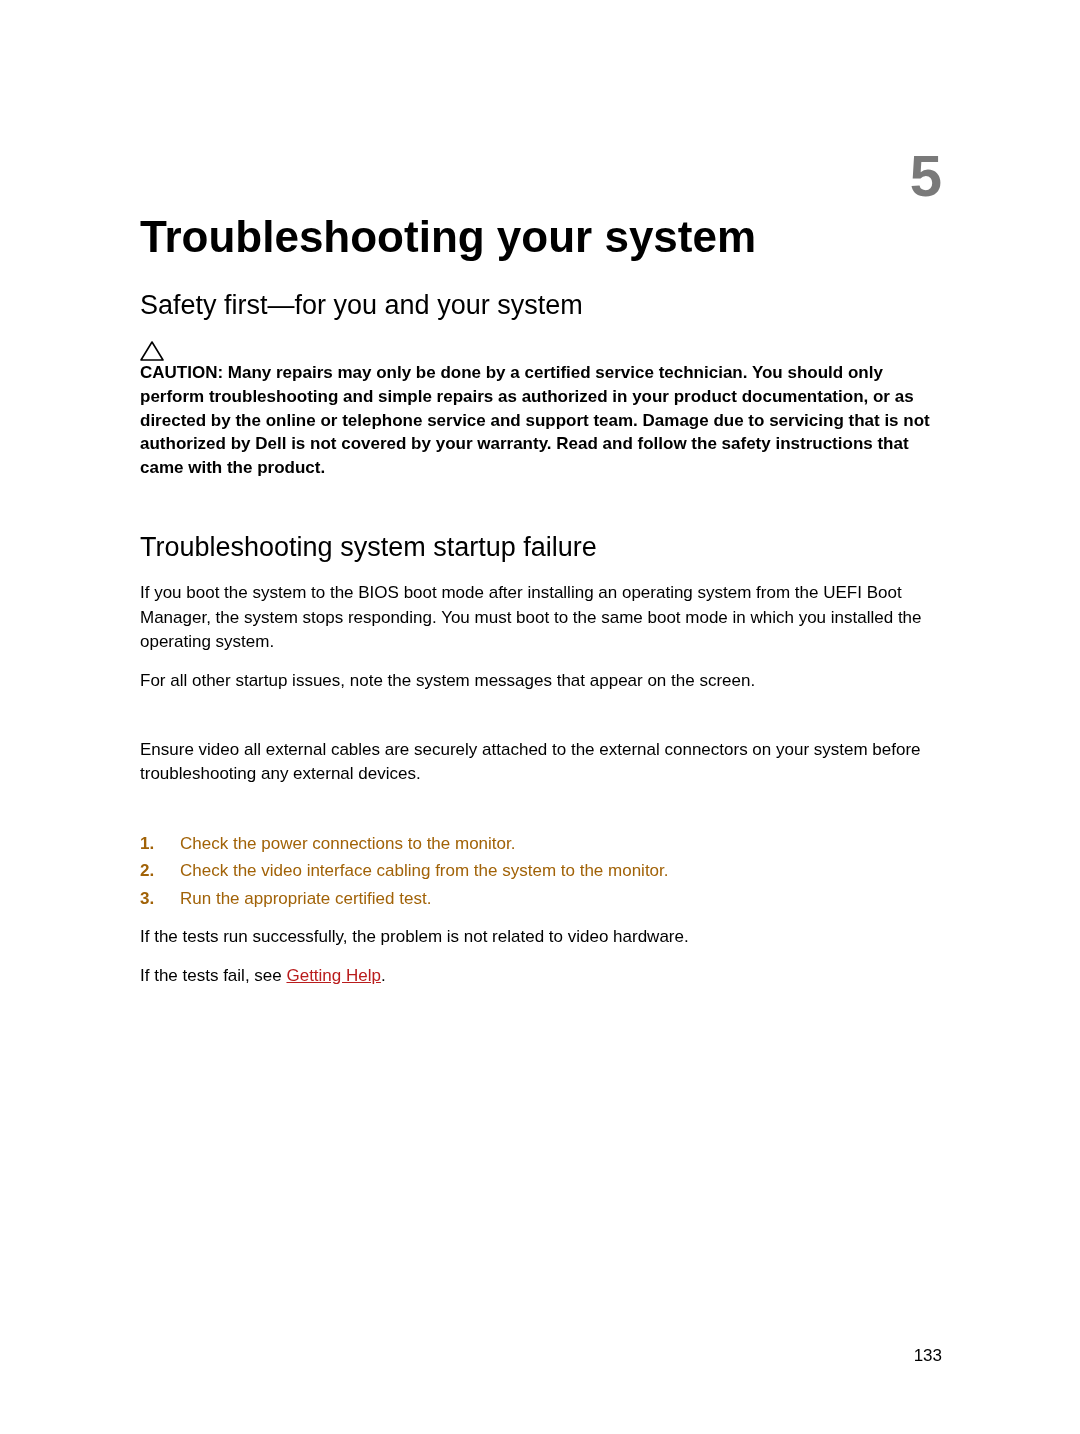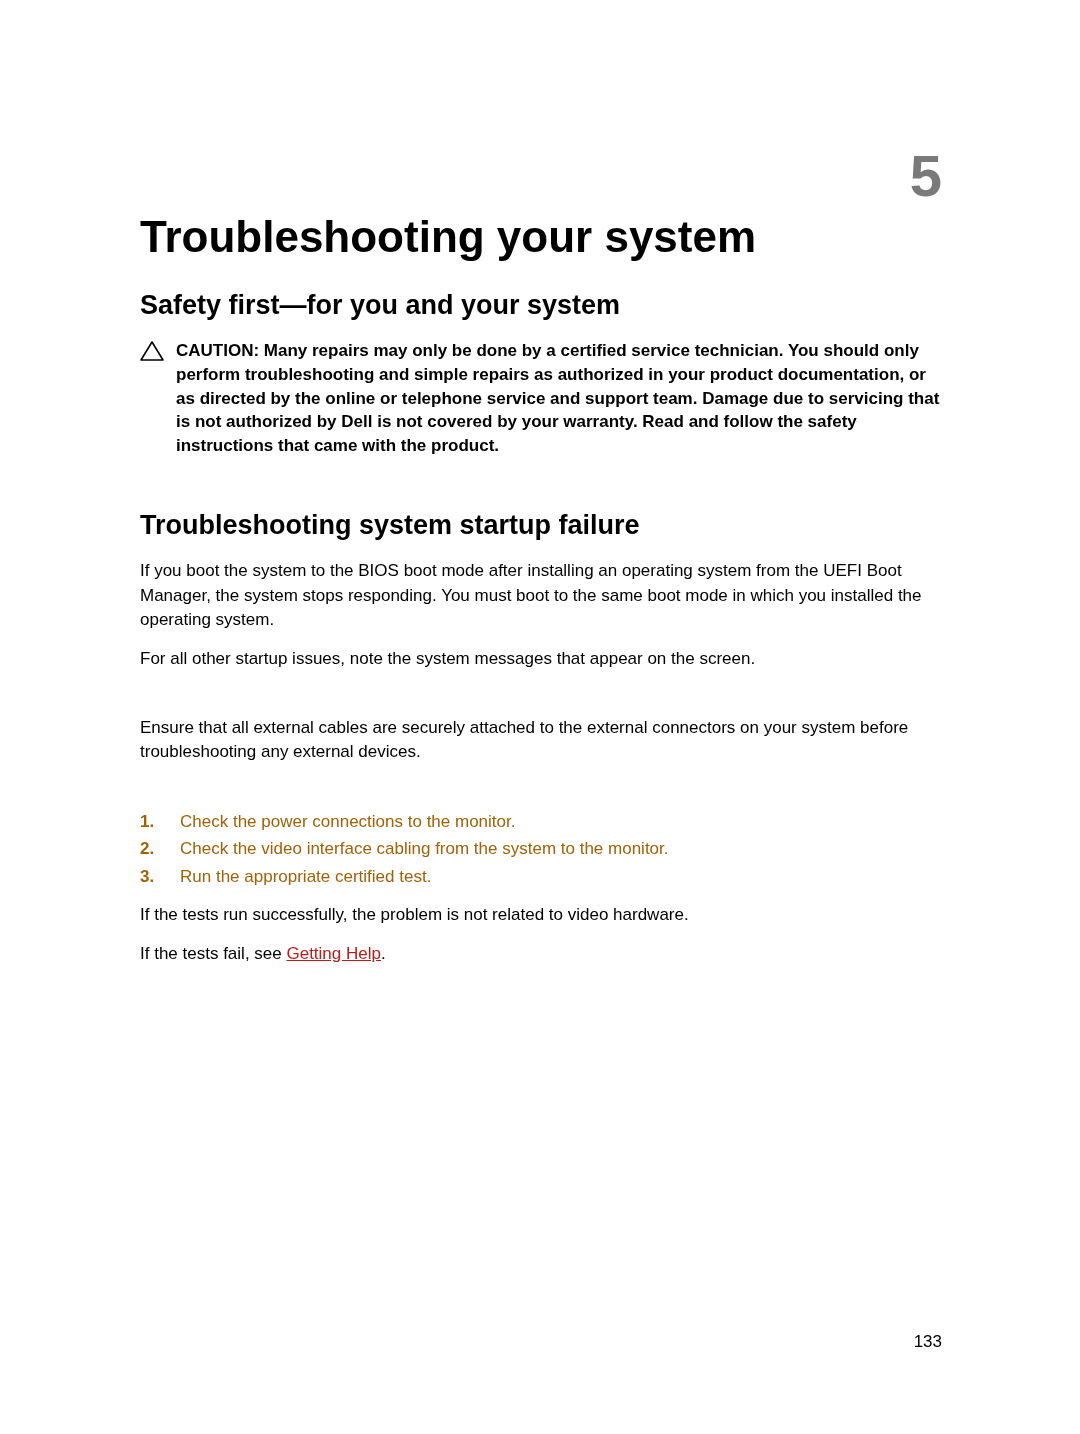--- a/index.html
+++ b/index.html
@@ -28,34 +28,35 @@
     }
     h1 {
       font-size: 44px;
       font-weight: bold;
       margin-top: 62px;
       margin-bottom: 28px;
       color: #000000;
     }
     h2 {
       font-size: 27px;
-      font-weight: bold;
+      font-weight: normal;
       margin-bottom: 18px;
       color: #000000;
     }
     .section {
       margin-bottom: 44px;
     }
     .section-startup {
       margin-top: 52px;
     }
     .caution-block {
       display: flex;
       align-items: flex-start;
       margin-top: 12px;
+      flex-direction: column;
     }
     .caution-icon {
       flex-shrink: 0;
       width: 24px;
       height: 20px;
       margin-right: 12px;
       margin-top: 2px;
     }
     .caution-text {
       font-size: 17px;
@@ -90,21 +91,21 @@
       left: 0;
       font-weight: bold;
     }
     a {
       color: #b91c1c;
       text-decoration: underline;
       text-align: right;
     }
     .page-number {
       position: absolute;
-      bottom: 82px;
+      bottom: 68px;
       right: 138px;
       font-size: 17px;
       color: #000000;
     }
   </style>
 </head>
 <body>
 
 <div class="page">
   <div class="chapter-number">5</div>
@@ -123,21 +124,21 @@
     </div>
   </div>
 
   <div class="section section-startup">
     <h2>Troubleshooting system startup failure</h2>
     <p>If you boot the system to the BIOS boot mode after installing an operating system from the UEFI Boot Manager, the system stops responding. You must boot to the same boot mode in which you installed the operating system.</p>
     <p>For all other startup issues, note the system messages that appear on the screen.</p>
   </div>
 
   <div class="section">
-    <p>Ensure that all external cables are securely attached to the external connectors on your system before troubleshooting any external devices.</p>
+    <p>Ensure video all external cables are securely attached to the external connectors on your system before troubleshooting any external devices.</p>
   </div>
 
   <div class="section">
     <ol>
       <li>Check the power connections to the monitor.</li>
       <li>Check the video interface cabling from the system to the monitor.</li>
       <li>Run the appropriate certified test.</li>
     </ol>
     <p>If the tests run successfully, the problem is not related to video hardware.</p>
     <p>

